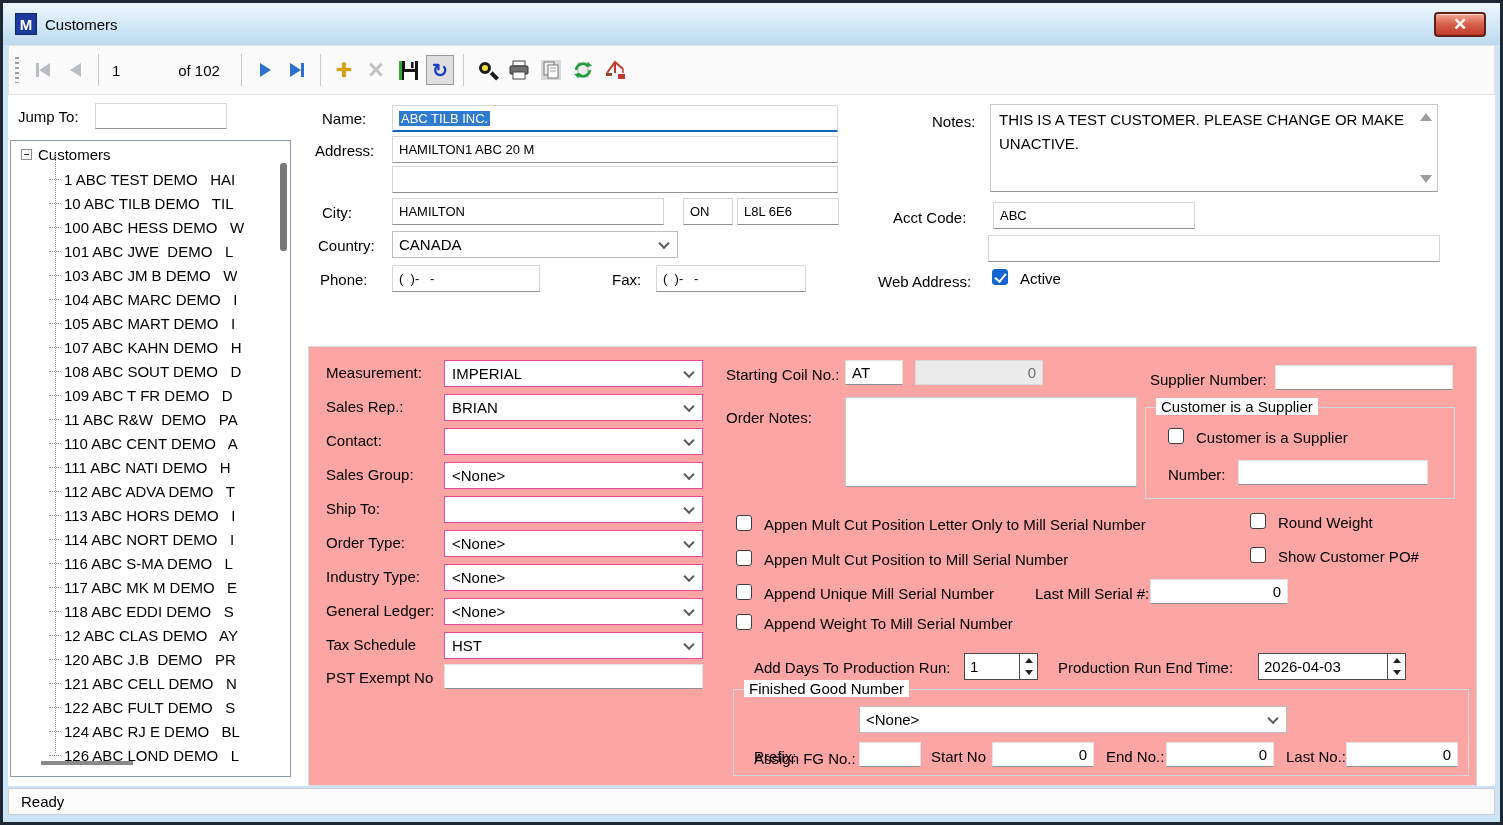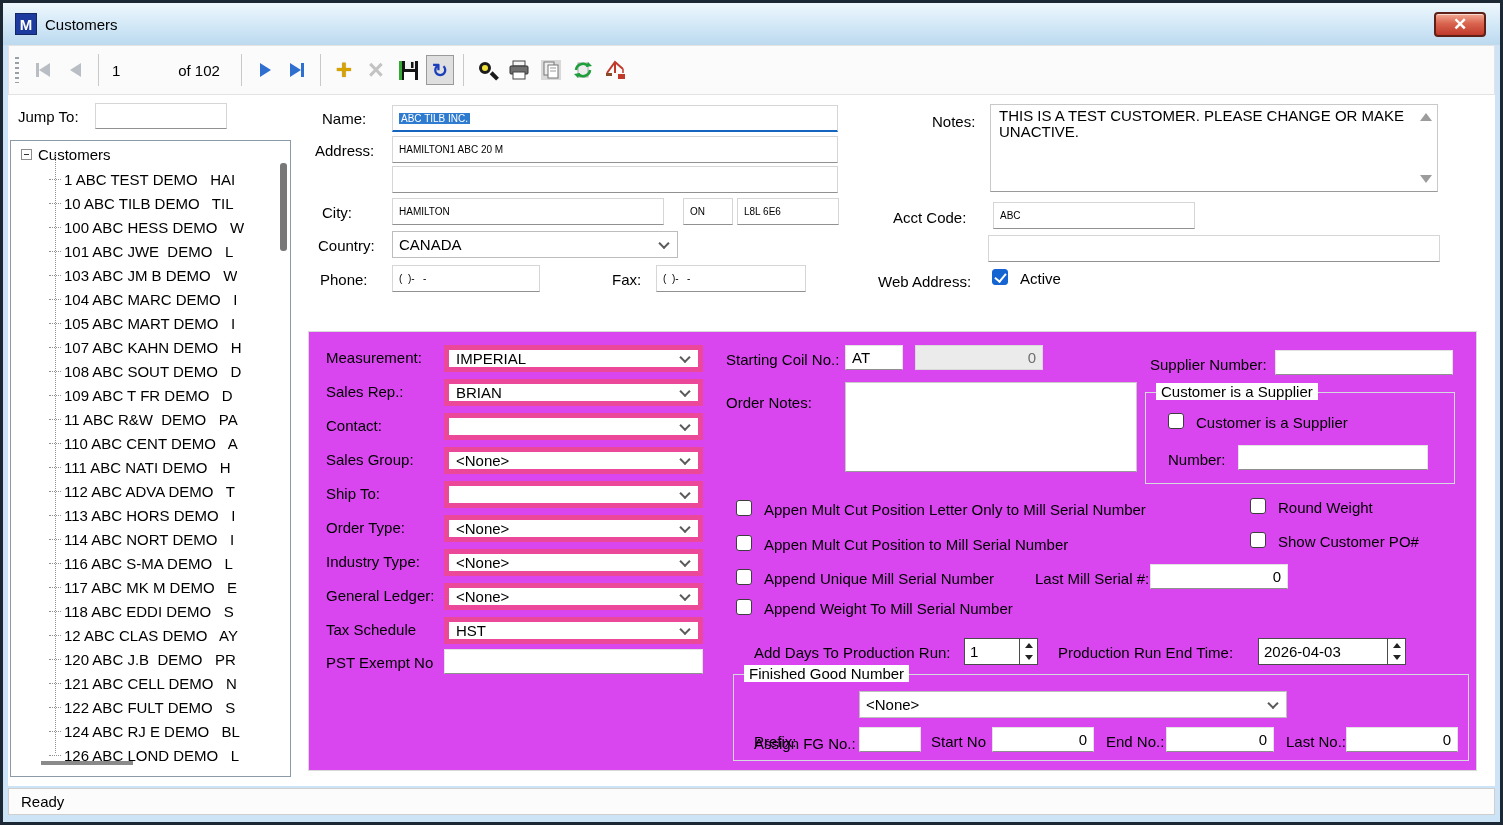--- a/index.html
+++ b/index.html
@@ -37,21 +37,21 @@
   .x-glyph{color:#c3c3c3;font-size:27px;font-weight:bold;line-height:20px;}
   .refresh-box{background:#dfdfdf;border:1px solid #9a9a9a;}
   .refresh-glyph{color:#1b3fbb;font-size:19px;font-weight:bold;}
   .magnifier{position:relative;width:17px;height:17px;}
   .magnifier .lens{position:absolute;left:0;top:0;width:12px;height:12px;border:3px solid #1b1b1b;border-radius:50%;background:#f0e13a;}
   .magnifier .handle{position:absolute;left:11px;top:12px;width:9px;height:3.5px;background:#1b1b1b;transform:rotate(45deg);}
   
   .main{position:absolute;left:5px;top:92px;right:5px;height:691px;background:#fff;}
   .lbl{position:absolute;white-space:nowrap;}
   .tinput{position:absolute;background:#fff;border:1px solid #d6d6d6;border-bottom:1px solid #919191;
-    padding:2px 6px;height:27px;font-size:10px;font-family:"Liberation Sans",sans-serif;display:flex;align-items:center;overflow:hidden;}
+    padding:2px 6px;height:27px;font-size:13px;font-family:"Liberation Sans",sans-serif;display:flex;align-items:center;overflow:hidden;}
   .focus-underline{border-bottom:2px solid #1465c0;}
   .sel-text{background:#2e7bcf;color:#fff;padding:0 2px;white-space:pre;}
   .pre{white-space:pre;}
   .combo{position:absolute;background:#fff;border:1px solid #bdbdbd;height:27px;display:flex;align-items:center;
     padding:0 26px 0 6px;cursor:pointer;overflow:hidden;}
   .chev{position:absolute;right:9px;top:50%;width:8px;height:8px;border-right:2px solid #5a5a5a;border-bottom:2px solid #5a5a5a;
     transform:translateY(-70%) rotate(45deg);}
   .cb{position:absolute;width:16px;height:16px;border:1px solid #3d3d3d;border-radius:3px;background:#fff;cursor:pointer;}
   .cb.checked{background:#1464d2;border-color:#1464d2;}
   .cb.checked::after{content:"";position:absolute;left:4px;top:1px;width:5px;height:9px;border-right:2px solid #fff;border-bottom:2px solid #fff;transform:rotate(40deg);}
@@ -79,30 +79,30 @@
   .tree-row{height:24px;display:flex;align-items:center;padding-left:38px;cursor:pointer;}
   .tree-row .conn{width:12px;border-top:1px dotted #909090;margin-right:3px;flex:none;}
   .tree-row .t{white-space:pre;overflow:hidden;}
   .vthumb{position:absolute;right:3px;top:22px;width:7px;height:88px;background:#787878;border-radius:3px;}
   .hthumb{position:absolute;left:30px;bottom:11px;width:92px;height:4px;background:#8a8a8a;}
   
   .tabstrip{position:absolute;left:300px;top:208px;width:1169px;height:29px;display:flex;}
   .tab{flex:1;border:1px solid #d9d9d9;border-left:none;background:#fff;display:flex;align-items:center;justify-content:center;cursor:pointer;}
   .tab:first-child{border-left:1px solid #d9d9d9;}
   .tab.active{margin-top:-7px;height:36px;border:1px solid #c9c9c9;border-bottom:none;z-index:3;background:#fff;}
-  .tabpage{position:absolute;left:300px;top:236px;width:1169px;height:440px;border:1px solid #d9d9d9;background:#d946ef;z-index:1;}
+  .tabpage{position:absolute;left:300px;top:251px;width:1169px;height:440px;border:1px solid #d9d9d9;background:#fca5a5;z-index:1;}
   
   .def-row{position:relative;height:27px;margin-bottom:7px;}
   .def-row .dlbl{position:absolute;left:0;top:4px;white-space:nowrap;}
-  .def-row .dcombo{position:absolute;left:118px;top:0;width:259px;height:27px;background:#fff;border:5px solid #ec4899;
+  .def-row .dcombo{position:absolute;left:118px;top:0;width:259px;height:27px;background:#fff;border:1px solid #ec4899;
     display:flex;align-items:center;padding:0 26px 0 7px;cursor:pointer;}
   
   .statusbar{position:absolute;left:5px;top:785px;right:5px;height:27px;background:#fcfcfc;border:1px solid #cfcfcf;
     display:flex;align-items:center;padding-left:12px;}
-  .notes-box{position:absolute;background:#fff;border:1px solid #c9c9c9;border-bottom:1px solid #9a9a9a;padding:3px 24px 3px 8px;line-height:16px;overflow:hidden;}
+  .notes-box{position:absolute;background:#fff;border:1px solid #c9c9c9;border-bottom:1px solid #9a9a9a;padding:3px 24px 3px 8px;line-height:24px;overflow:hidden;}
 </style>
 </head>
 <body>
 
 <div class="window">
 
   <div class="titlebar">
     <div class="app-icon">M</div>
     <div class="title-text">Customers</div>
     <div class="close-btn">

